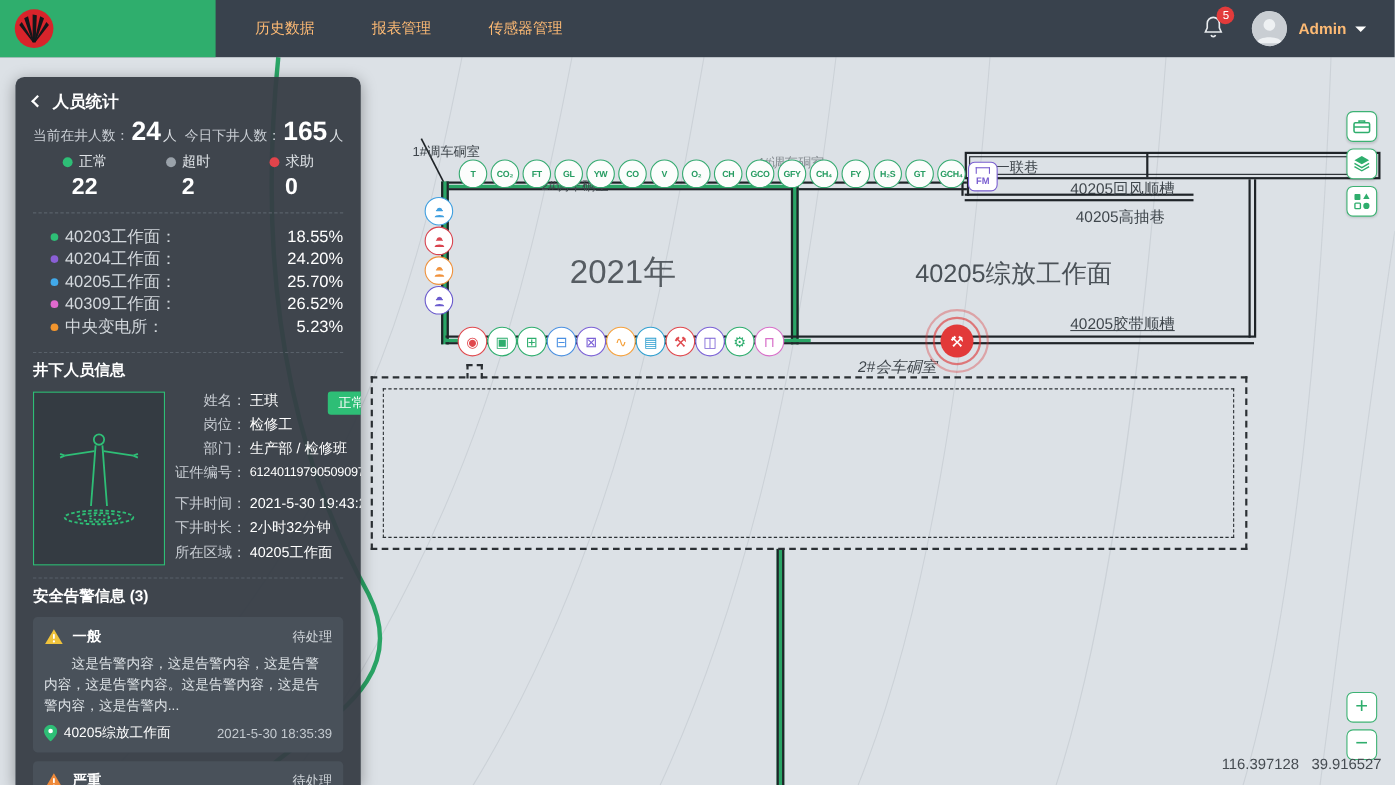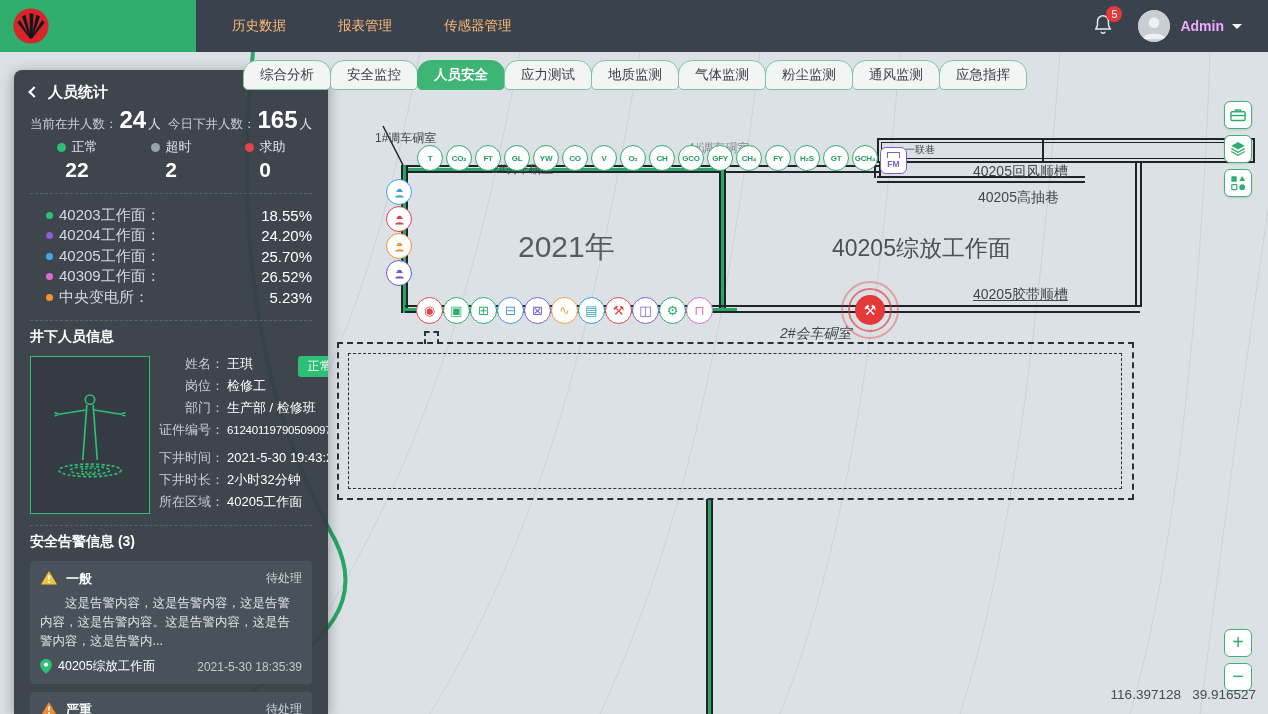--- a/index.html
+++ b/index.html
@@ -21,21 +21,21 @@
   .t-box-inner { position:absolute; inset:2px; border:1px solid #1f2428; }
   .t-box-div { position:absolute; left:163px; top:0; width:2px; height:100%; background:#1f2428; }
   .t-huifeng { left:877px; top:176px; width:208px; height:7px; border-top:2px solid #1f2428; border-bottom:2px solid #1f2428; }
   .t-conn   { left:874px; top:161px; width:7px; height:17px; border-left:2px solid #1f2428; border-right:2px solid #1f2428; }
   .t-redge  { left:1135px; top:163px; width:7px; height:144px; border-left:2px solid #1f2428; border-right:2px solid #1f2428; }
   .t-vbottom{ left:706px; top:499px; width:7px; height:215px; border-left:2px solid #1f2428; border-right:2px solid #1f2428; background:#2aa566; }
   .dash-outer { position:absolute; left:337px; top:342px; width:797px; height:158px; border:2px dashed #2b3034; }
   .dash-inner { position:absolute; left:348px; top:353px; width:774px; height:136px; border:1.5px dashed #2b3034; }
   .dash-notch { position:absolute; left:424px; top:331px; width:15px; height:13px; border:2px dashed #2b3034; border-bottom:none; }
 
-  .maplabel { position:absolute; color:#3f464c; font-size:10px; white-space:nowrap; }
+  .maplabel { position:absolute; color:#3f464c; font-size:13px; white-space:nowrap; }
   .lbl-room1 { left:375px; top:130px; font-size:12px; }
   .lbl-room2 { left:492px; top:161px; font-size:12px; }
   .lbl-room4 { left:688px; top:140px; font-size:12px; opacity:.55; }
   .lbl-lianxiang { left:905px; top:143px; }
   .lbl-huifeng { left:973px; top:163px; font-size:14px; }
   .lbl-gaochou { left:978px; top:189px; font-size:14px; }
   .lbl-year { left:518px; top:227px; font-size:30px; color:#565c62; }
   .lbl-workface { left:832px; top:233px; font-size:23px; color:#4a5157; }
   .lbl-jiaodai { left:973px; top:286px; font-size:14px;text-decoration:underline; }
   .lbl-huiche { left:780px; top:325px; font-size:14px;font-style:italic; }
@@ -116,41 +116,41 @@
   .pinfo { flex:1; padding-left:8px; position:relative; }
   .prow { display:flex; font-size:13px; margin-bottom:6px; line-height:16px; }
   .prow .pl { width:66px; text-align:right; color:#c9ced4; flex:none; }
   .prow .pv { color:#fff; margin-left:3px; white-space:nowrap; }
   .prow.idrow .pv { font-size:11.5px; letter-spacing:-.2px; }
   .prow.gap { margin-top:12px; }
   .pbadge { position:absolute; right:0; top:0; background:#2ebe76; color:#fff; font-size:12px;
             padding:2px 9px; border-radius:3px; }
 
   .alert-card { background:#49515a; border-radius:4px; padding:9px 10px; margin-bottom:8px; cursor:pointer; }
-  .a-head { display:flex; margin-bottom:6px;font-family:Liberation Mono, monospace; }
+  .a-head { display:flex; align-items:center; margin-bottom:6px;font-family:Liberation Mono, monospace; }
   .a-sev { font-size:13px; font-weight:bold; margin-left:8px; }
   .a-status { margin-left:auto; font-size:12px; color:#cfd4d9; }
   .a-content { font-size:12.5px; color:#dde2e6; line-height:19px; text-indent:2em; }
   .a-foot { display:flex; align-items:center; margin-top:7px; }
   .a-loc { font-size:12.5px; margin-left:6px; }
   .a-time { margin-left:auto; font-size:12px; color:#c3c9cf; }
 
   
   .navbar { position:absolute; left:0; top:0; width:1268px; height:52px; background:#39424d; z-index:10;
             display:flex; align-items:center; }
   .brand { width:196px; height:52px; background:#2fae6d; display:flex; align-items:center; padding-left:12px; flex:none; }
   .brand-txt { margin-left:8px; color:#fff; font-weight:bold; font-size:13.5px; line-height:17px; text-align:center; }
   .navmenu { display:flex; gap:52px; margin-left:36px; }
   .navitem { color:#fdba74; font-size:13.5px; cursor:pointer; }
   .nav-right { margin-left:auto; display:flex; align-items:center; padding-right:26px; }
   .bell-wrap { position:relative; cursor:pointer; margin-right:24px; }
   .bell-badge { position:absolute; right:-8px; top:-6px; min-width:16px; height:16px; border-radius:8px;
                 background:#e23b3b; color:#fff; font-size:10.5px; line-height:16px; text-align:center; padding:0 3px; }
   .avatar { width:32px; height:32px; border-radius:50%; overflow:hidden; background:#c9ced3; margin-right:10px; cursor:pointer; }
-  .uname { color:#f0abfc; font-size:14px; font-weight:bold; margin-right:8px; cursor:pointer; }
+  .uname { color:#fdba74; font-size:14px; font-weight:bold; margin-right:8px; cursor:pointer; }
   .caret { width:0; height:0; border-left:5px solid transparent; border-right:5px solid transparent;
            border-top:5px solid #fff; }
 </style>
 </head>
 <body>
 
 <div class="screen">
 
   <div class="map">
     <svg class="bg" width="1268" height="714" viewBox="0 0 1268 714">
@@ -294,32 +294,20 @@
         <rect x="4.5" y="14" width="6" height="6" rx="1" fill="none" stroke="#2fae6d" stroke-width="1.5"></rect>
         <circle cx="17" cy="17" r="3.4" fill="#2fae6d"></circle>
       </svg>
     </div>
 
     <div class="zoombtn zb-in">+</div>
     <div class="zoombtn zb-out">−</div>
     <div class="coords">116.397128   39.916527</div>
   </div>
 
-  <div class="tabs">
-
-  <div class="tab">综合分析</div>
-      <div class="tab">安全监控</div>
-      <div class="tab active">人员安全</div>
-      <div class="tab">应力测试</div>
-      <div class="tab">地质监测</div>
-      <div class="tab">气体监测</div>
-      <div class="tab">粉尘监测</div>
-      <div class="tab">通风监测</div>
-      <div class="tab">应急指挥</div>
-    </div>
 
   <aside class="panel">
     <div class="p-header">
       <span class="back-ic"></span>
       <span class="p-title">人员统计</span>
     </div>
 
     <div class="p-stats">
       <span class="lab">当前在井人数：</span>
       <span class="val">24</span>

